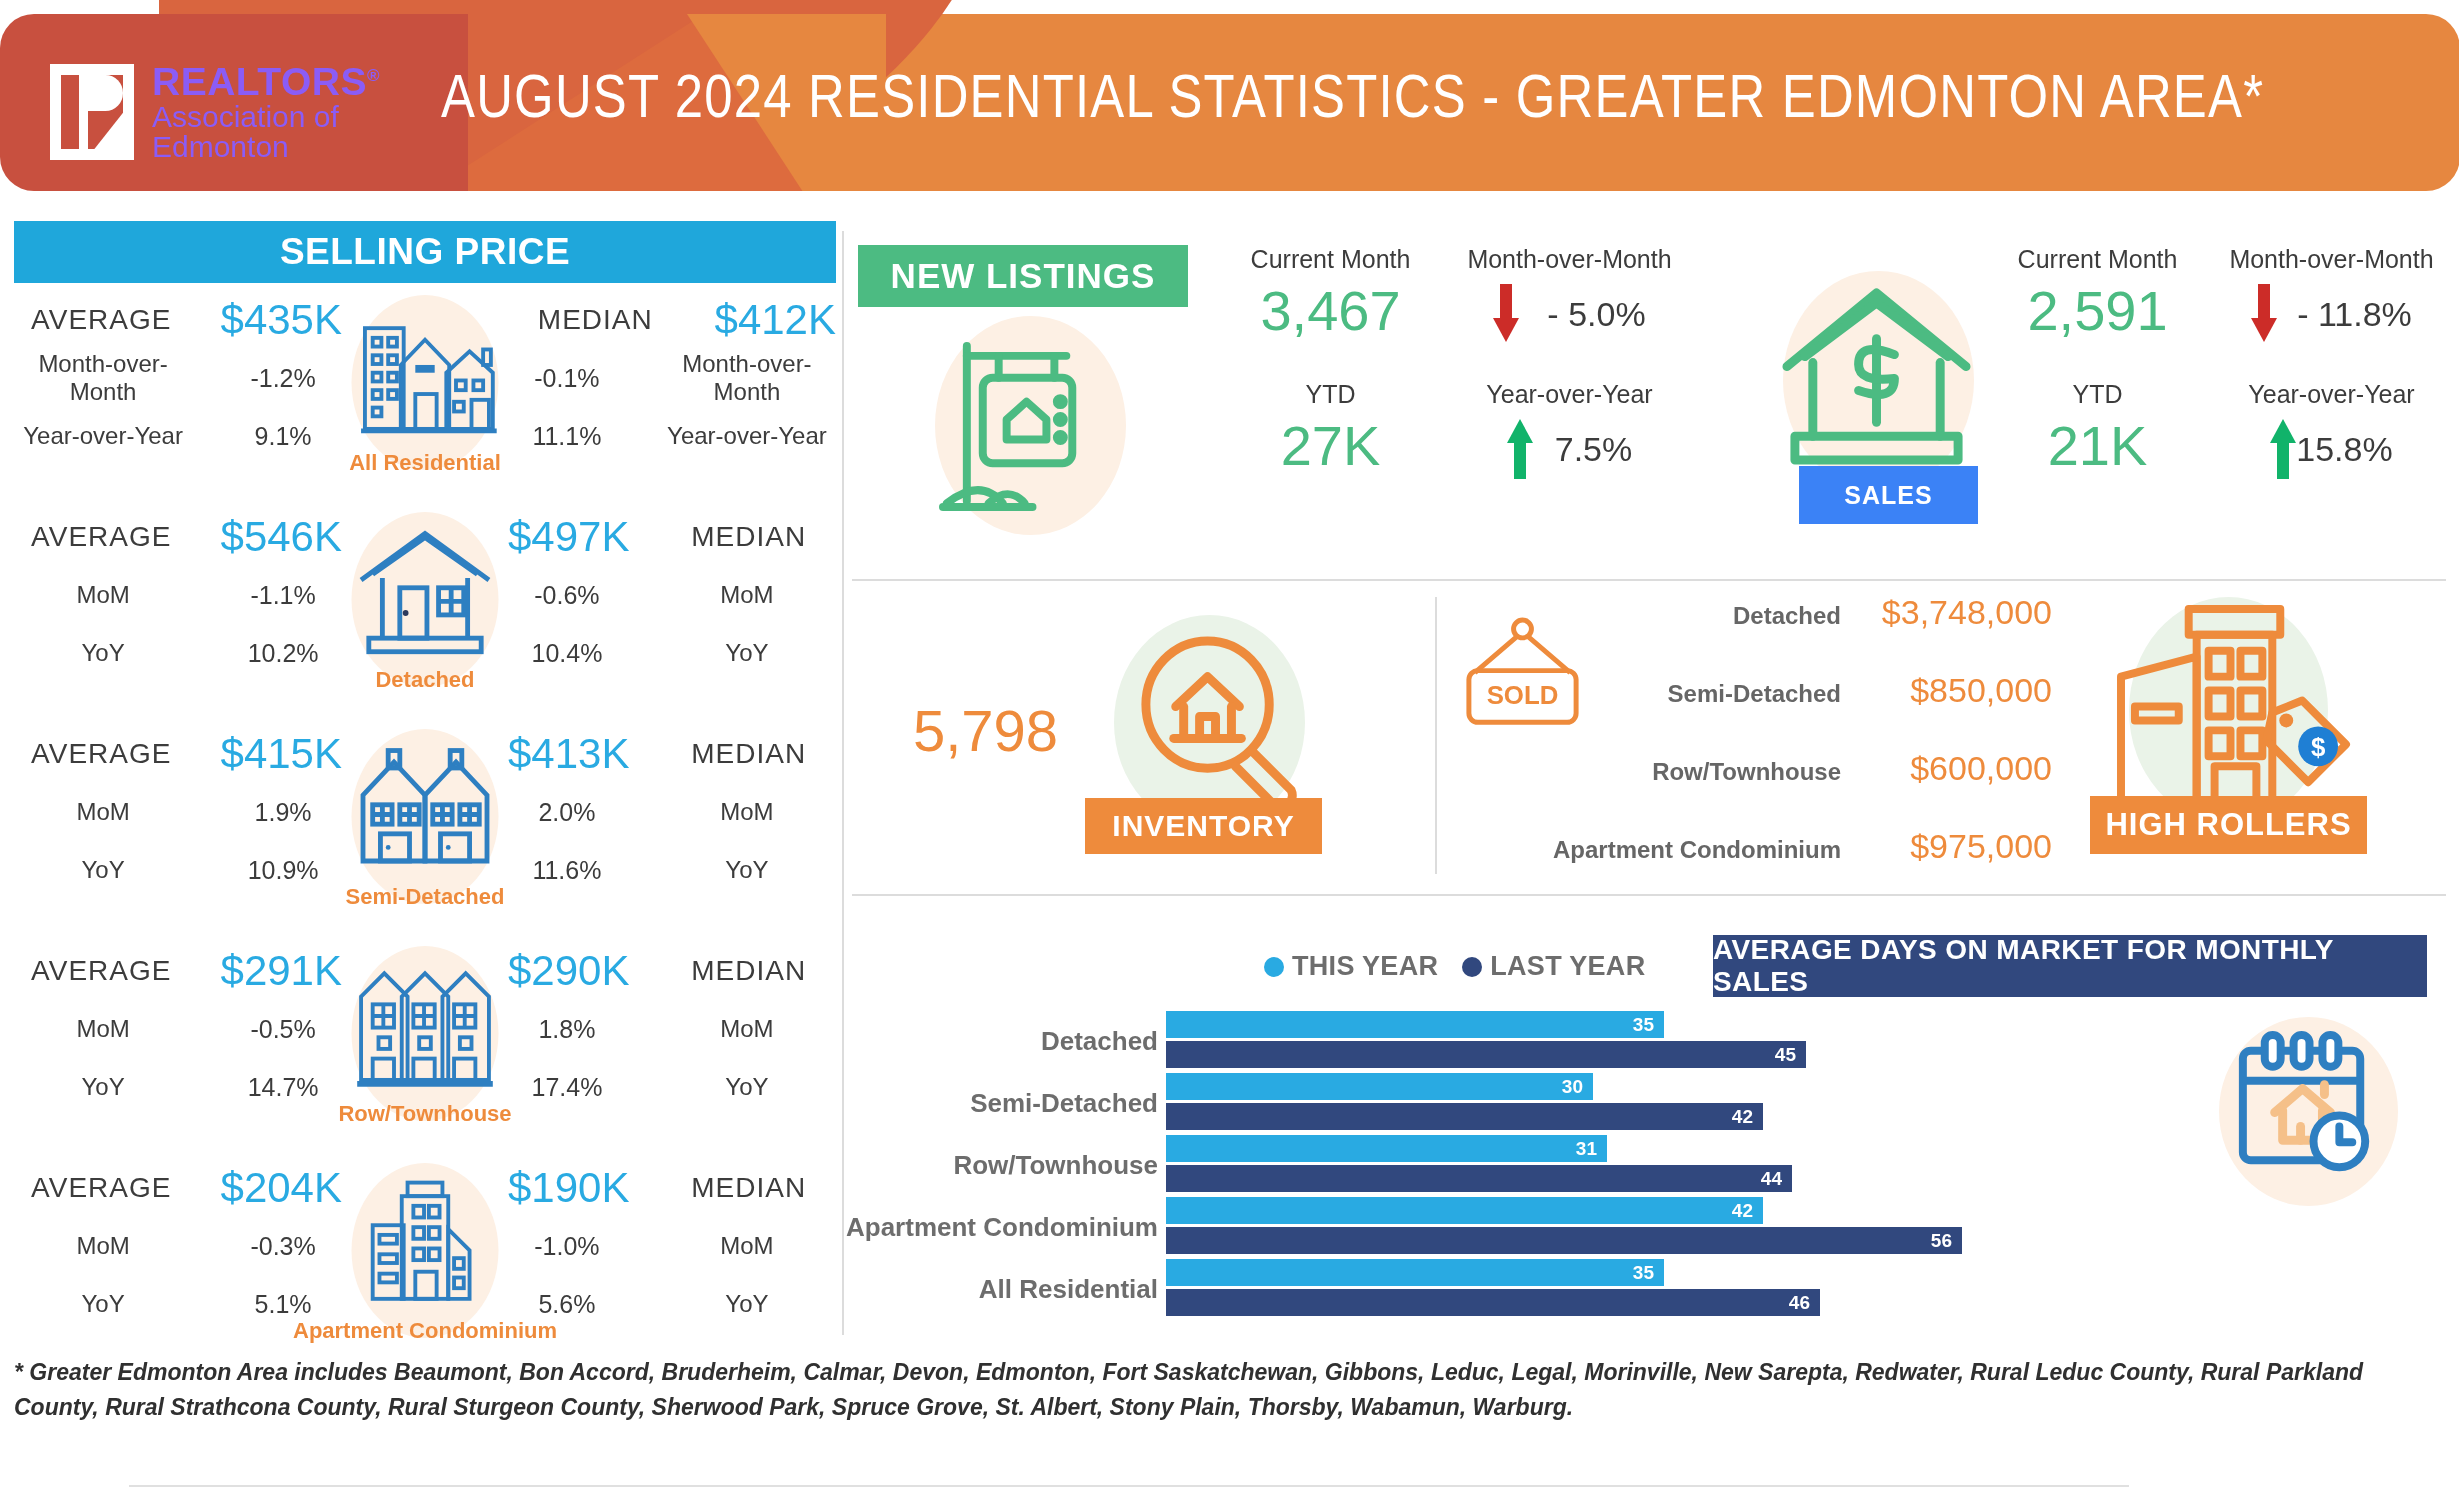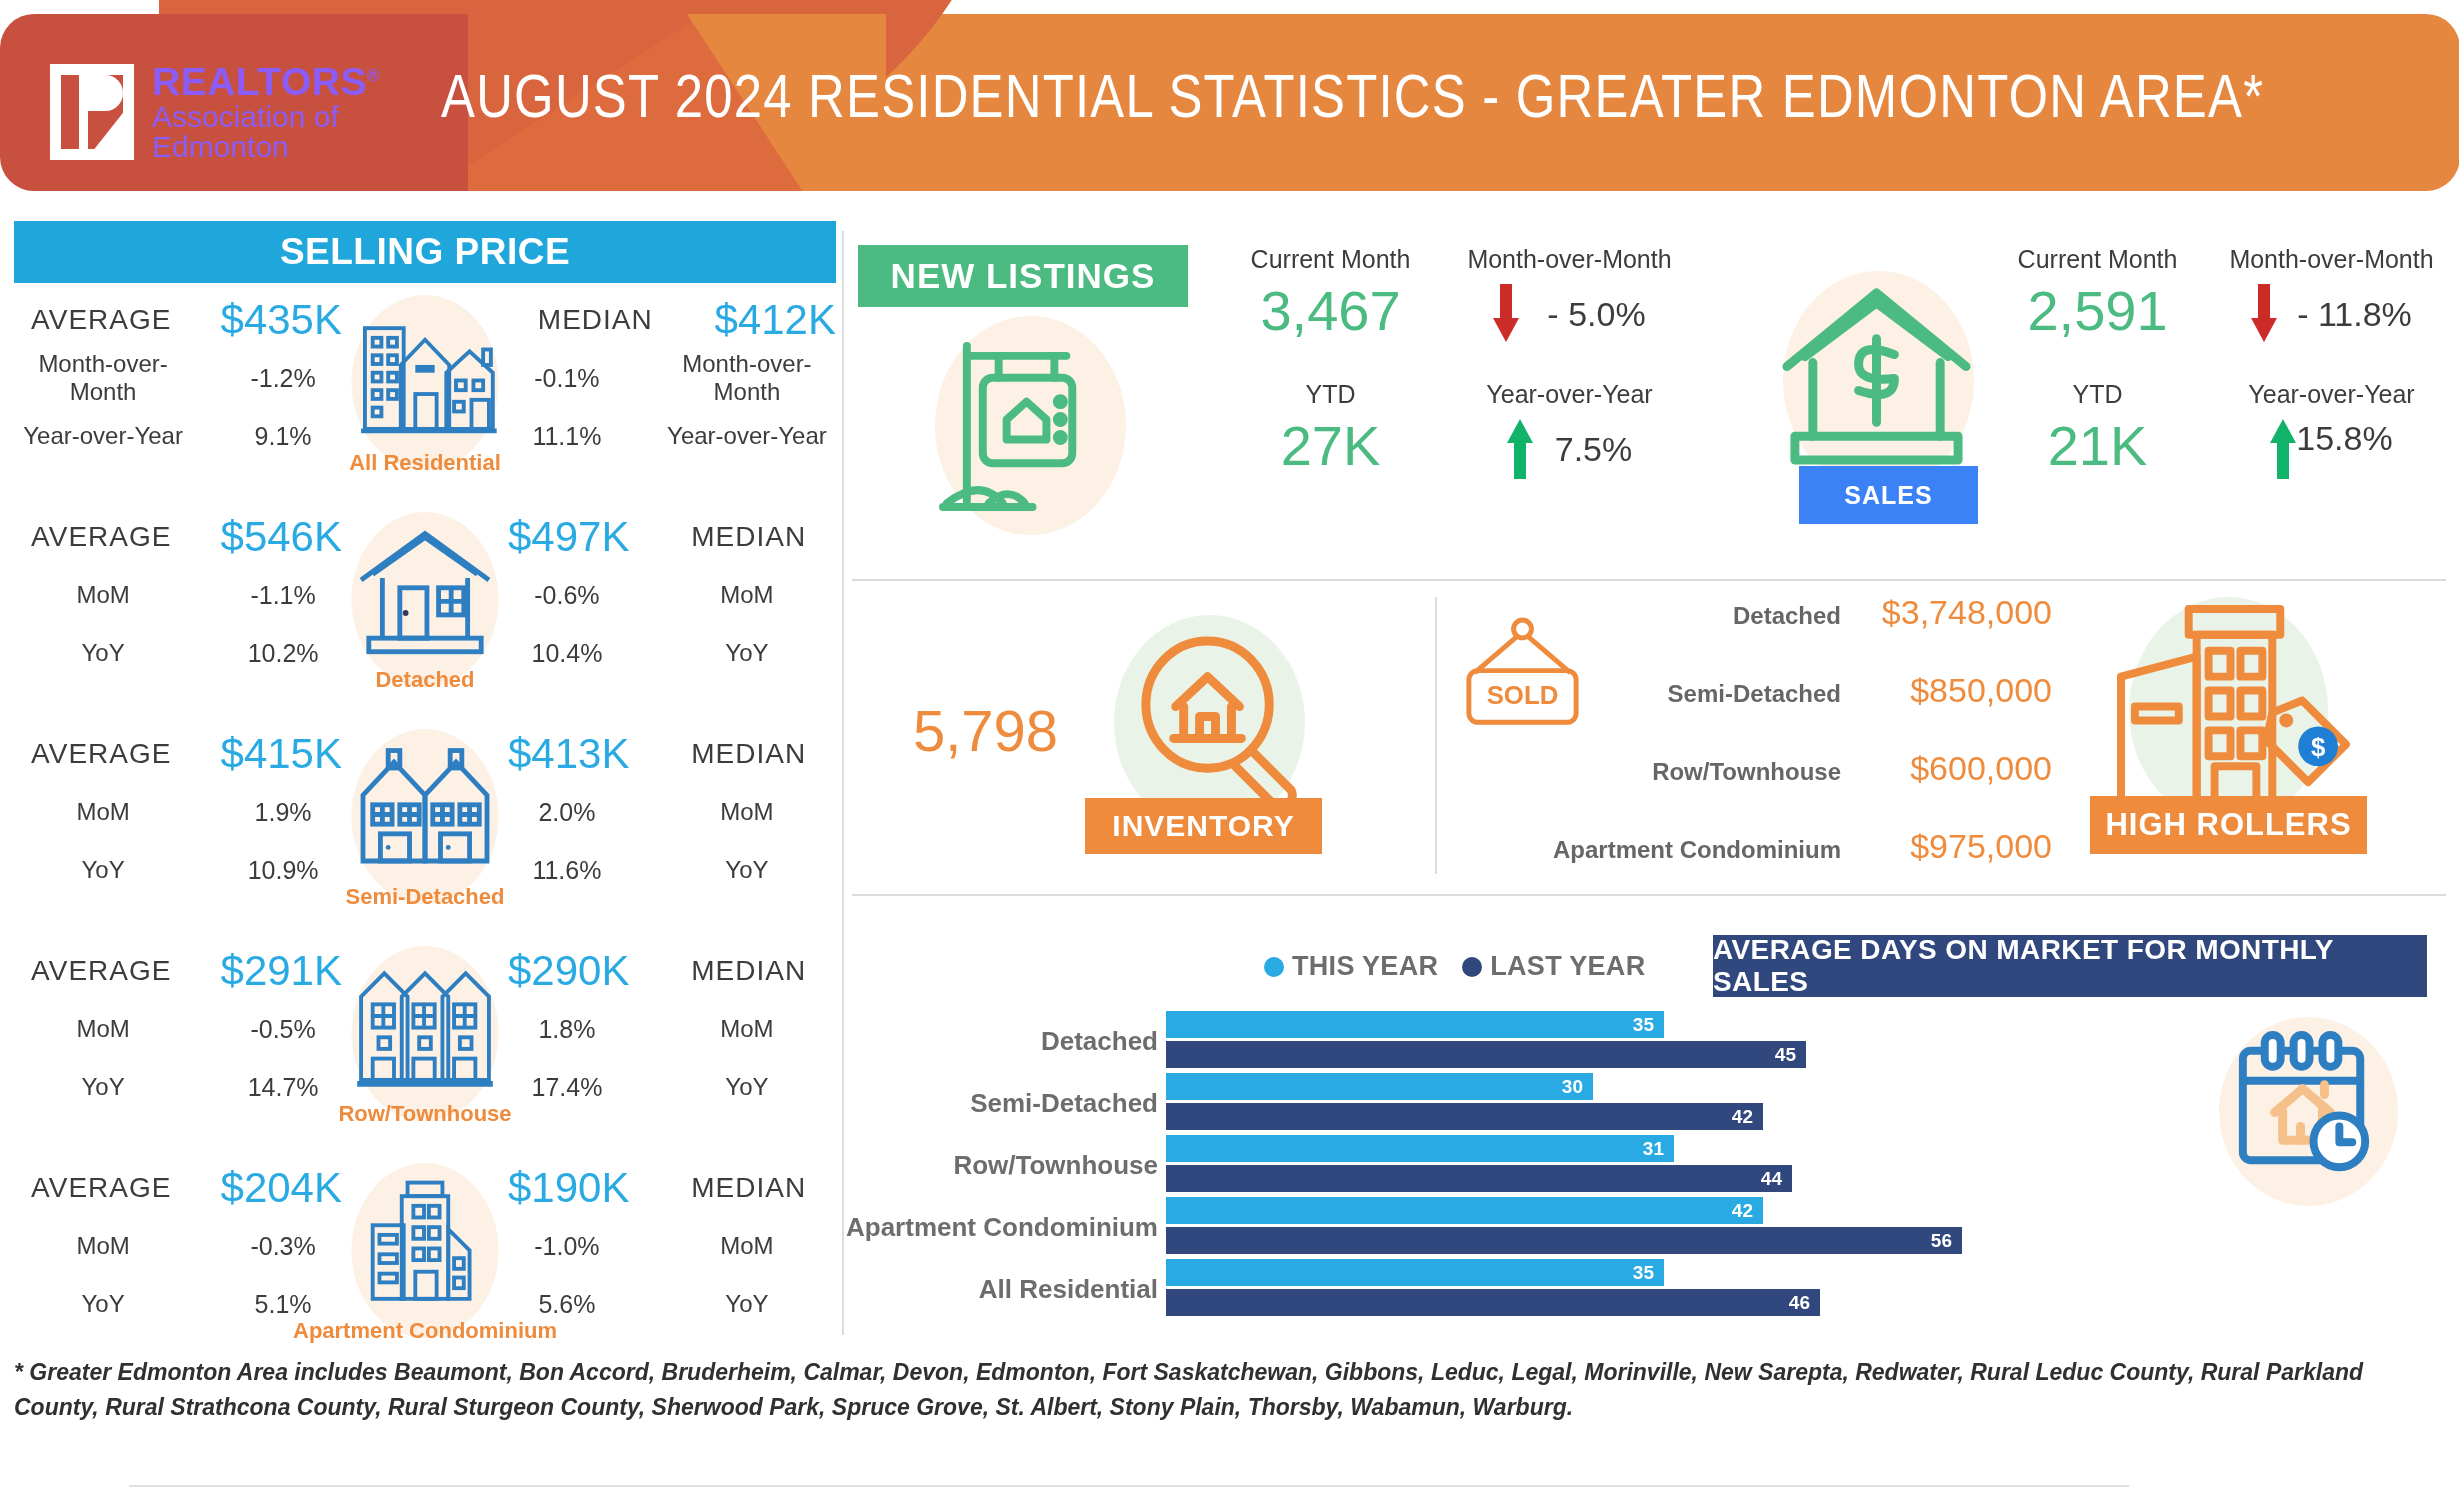--- a/index.html
+++ b/index.html
@@ -631,21 +631,21 @@
       </div>
     </div>
   </div>
   <div style="display:flex; margin-top:36px;">
     <div style="width:219px;">
       <div class="stat-cap">YTD</div>
       <div class="stat-num" style="margin-top:8px;">21K</div>
     </div>
     <div style="width:249px;">
       <div class="stat-cap">Year-over-Year</div>
-      <div style="display:flex; justify-content:center; margin-top:10px;">
+      <div style="display:flex; align-items:center; justify-content:center; margin-top:10px;">
         <span class="arrow-up"></span>
         <span class="stat-pct">15.8%</span>
       </div>
     </div>
   </div>
 </div>
 
 <div class="divider-h1"></div>
 <div class="divider-v2"></div>
 
@@ -740,21 +740,21 @@
   <div class="chart-row">
     <div class="chart-lbl">Semi-Detached</div>
     <div class="bars">
       <div class="bar ty" style="width:427px;">30</div>
       <div class="bar ly" style="width:597px;">42</div>
     </div>
   </div>
   <div class="chart-row">
     <div class="chart-lbl">Row/Townhouse</div>
     <div class="bars">
-      <div class="bar ty" style="width:508px;">31</div>
+      <div class="bar ty" style="width:441px;">31</div>
       <div class="bar ly" style="width:626px;">44</div>
     </div>
   </div>
   <div class="chart-row">
     <div class="chart-lbl">Apartment Condominium</div>
     <div class="bars">
       <div class="bar ty" style="width:597px;">42</div>
       <div class="bar ly" style="width:796px;">56</div>
     </div>
   </div>

